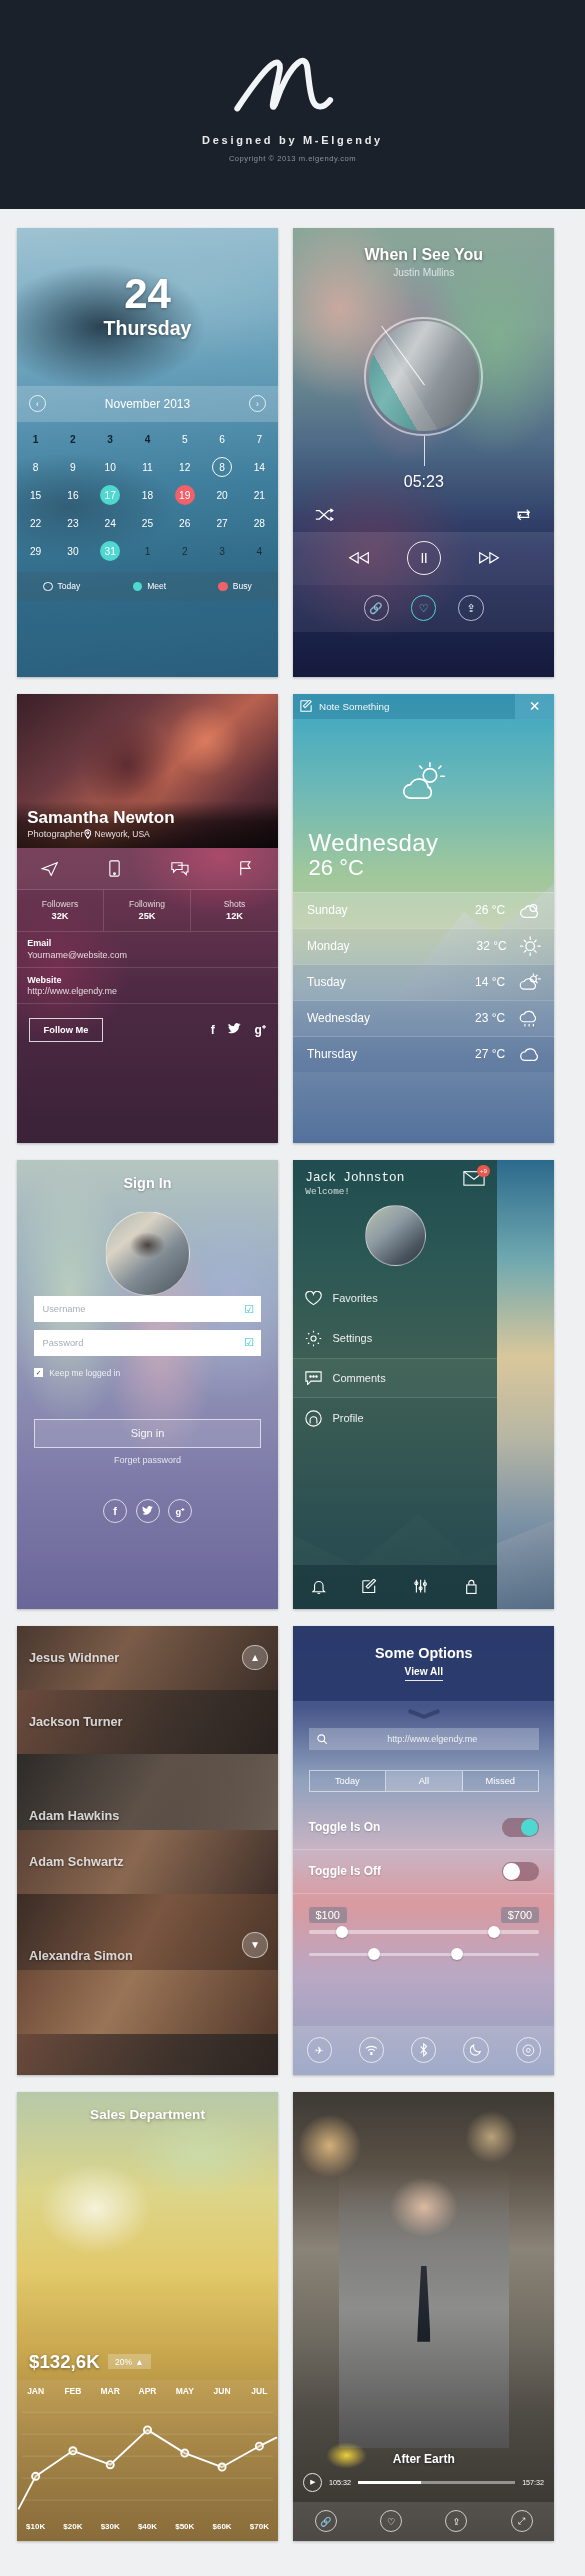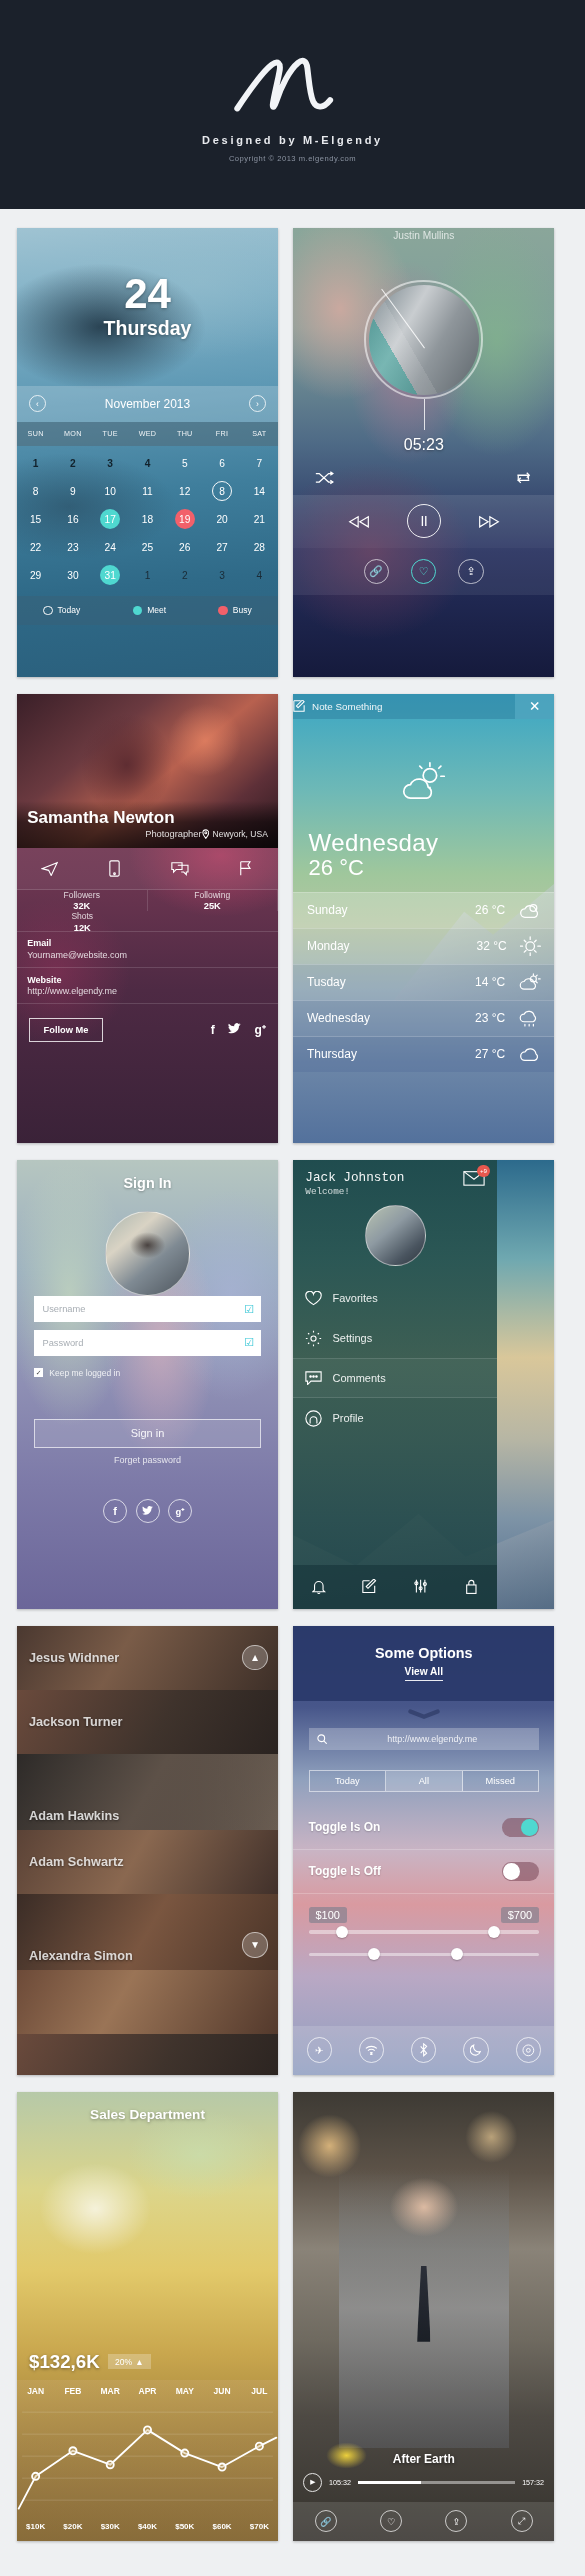--- a/index.html
+++ b/index.html
@@ -139,27 +139,27 @@
       linear-gradient(180deg,#6d3a4a 0%, #7a3b55 20%, #6b3550 42%, #4e2a44 66%, #3a2238 100%);
   }
   .profile-photo { position:relative; height:154px;
      background:
        radial-gradient(ellipse 76px 85px at 42% 46%, rgba(90,42,48,.92), rgba(90,42,48,0) 60%),
        radial-gradient(ellipse 59px 59px at 72% 30%, rgba(255,150,110,.5), rgba(255,150,110,0) 62%),
        linear-gradient(140deg,#3a1f28 0%, #6b3a40 32%, #b8614f 55%, #5e3038 78%, #2a181f 100%); }
   .profile-name-bar { position:absolute; left:0; right:0; bottom:0; padding:6.8px 10.2px 8.5px;
      background: linear-gradient(180deg, rgba(0,0,0,0) 0%, rgba(0,0,0,.55) 45%, rgba(0,0,0,.72) 100%); }
   .profile-name { color:#fff; font-size:17px; font-weight:bold; }
-  .profile-sub-row { display:flex; justify-content:flex-end; align-items:center; margin-top:0.8px; }
+  .profile-sub-row { display:flex; justify-content:flex-start; align-items:center; margin-top:0.8px; }
   .profile-role { color:rgba(255,255,255,.85); font-size:9.3px; }
   .profile-loc { color:rgba(255,255,255,.88); font-size:8.5px; display:flex; align-items:center; gap:3.4px; }
   .profile-icons { position:relative; height:42px; display:grid; grid-template-columns:repeat(4,1fr);
      align-items:center; justify-items:center; background:rgba(255,255,255,.06);
      border-bottom:0.8px solid rgba(255,255,255,.14); color:#fff; }
-  .profile-stats { position:relative; display:grid; grid-template-columns:repeat(2,1fr);
+  .profile-stats { position:relative; display:grid; grid-template-columns:repeat(3,1fr);
      height:42px; border-bottom:0.8px solid rgba(255,255,255,.14); }
   .pstat { display:flex; flex-direction:column; align-items:center; justify-content:center;
      border-right:0.8px solid rgba(255,255,255,.14); }
   .pstat:last-child { border-right:0; }
   .pstat .k { color:rgba(255,255,255,.8); font-size:8.5px; }
   .pstat .v { color:#fff; font-size:9.3px; font-weight:bold; margin-top:1.7px; }
   .profile-field { position:relative; padding:6.8px 10.2px; border-bottom:0.8px solid rgba(255,255,255,.14); }
   .profile-field .lbl { color:#fff; font-size:9px; font-weight:bold; }
   .profile-field .val { color:rgba(255,255,255,.82); font-size:9px; margin-top:1.7px; }
   .profile-actions { position:relative; display:flex; align-items:center;
@@ -171,21 +171,21 @@
   
   .weather-bg {
     background: linear-gradient(180deg,#3aa6c4 0%, #6fb9b6 22%, #9fc79c 40%, #b7c6a2 52%,
        #9aafb8 66%, #6d87a8 82%, #53719c 100%);
   }
   .weather-mtn { position:absolute; right:0; bottom:142px; width:161px; height:127px;
      background: linear-gradient(160deg, rgba(255,255,255,.55) 0%, rgba(190,200,205,.5) 40%, rgba(110,130,150,.45) 100%);
      clip-path: polygon(100% 100%, 100% 8%, 62% 48%, 44% 30%, 0 100%); }
   .note-bar { position:relative; height:25.4px; background: rgba(50,130,160,.55);
      display:flex; align-items:center; }
-  .note-bar .nb-left { display:flex; align-items:center; gap:6.8px; padding-left:0; flex:1;
+  .note-bar .nb-left { display:flex; align-items:center; gap:6.8px; padding-left:7px; flex:1;
      color:rgba(255,255,255,.92); font-size:9.8px; }
   .note-close { width:39px; height:25.4px; background: rgba(90,175,200,.6);
      display:flex; align-items:center; justify-content:center; color:#fff; font-size:13.6px; }
   .weather-hero { position:relative; padding-top:42px; }
   .weather-icon-big { display:flex; justify-content:center; }
   .weather-day { color:#fff; font-size:24px; margin-top:24px; padding-left:15.3px;
      letter-spacing:0.4px; }
   .weather-temp { color:#fff; font-size:22px; padding-left:15.3px; margin-top:-1.7px; }
   .forecast { position:relative; margin-top:10.2px; }
   .frow { display:flex; align-items:center; height:36px; padding:0 13.6px;
@@ -395,29 +395,20 @@
       <div class="bg cal-bg"></div>
       <div class="cal-head">
         <div class="cal-day-num">24</div>
         <div class="cal-day-name">Thursday</div>
       </div>
       <div class="cal-nav">
         <div class="circ-btn">‹</div>
         <div class="cal-nav-label">November 2013</div>
         <div class="circ-btn">›</div>
       </div>
-      <div class="cal-dow">
-        <span>SUN</span>
-        <span>MON</span>
-        <span>TUE</span>
-        <span>WED</span>
-        <span>THU</span>
-        <span>FRI</span>
-        <span>SAT</span>
-      </div>
       <div class="cal-grid" id="cal-grid">
           <div class="cal-cell dark">
             <span class="pill">1</span>
           </div>
           <div class="cal-cell dark">
             <span class="pill">2</span>
           </div>
           <div class="cal-cell dark">
             <span class="pill">3</span>
           </div>
@@ -529,20 +520,21 @@
         </div>
         <div class="leg">
           <span class="dot" style="background:#f2606a"></span>
           <span>Busy</span>
         </div>
       </div>
     </div>
 
     <div class="card">
       <div class="bg music-bg"></div>
+      <div class="music-title">When I See You</div>
       <div class="music-artist">Justin Mullins</div>
       <div class="album-wrap">
         <div class="album-ring">
           <div class="album-art"></div>
         </div>
         <div class="progress-needle"></div>
         <div class="needle-tail"></div>
       </div>
       <div class="music-time">05:23</div>
       <div class="music-sec">

